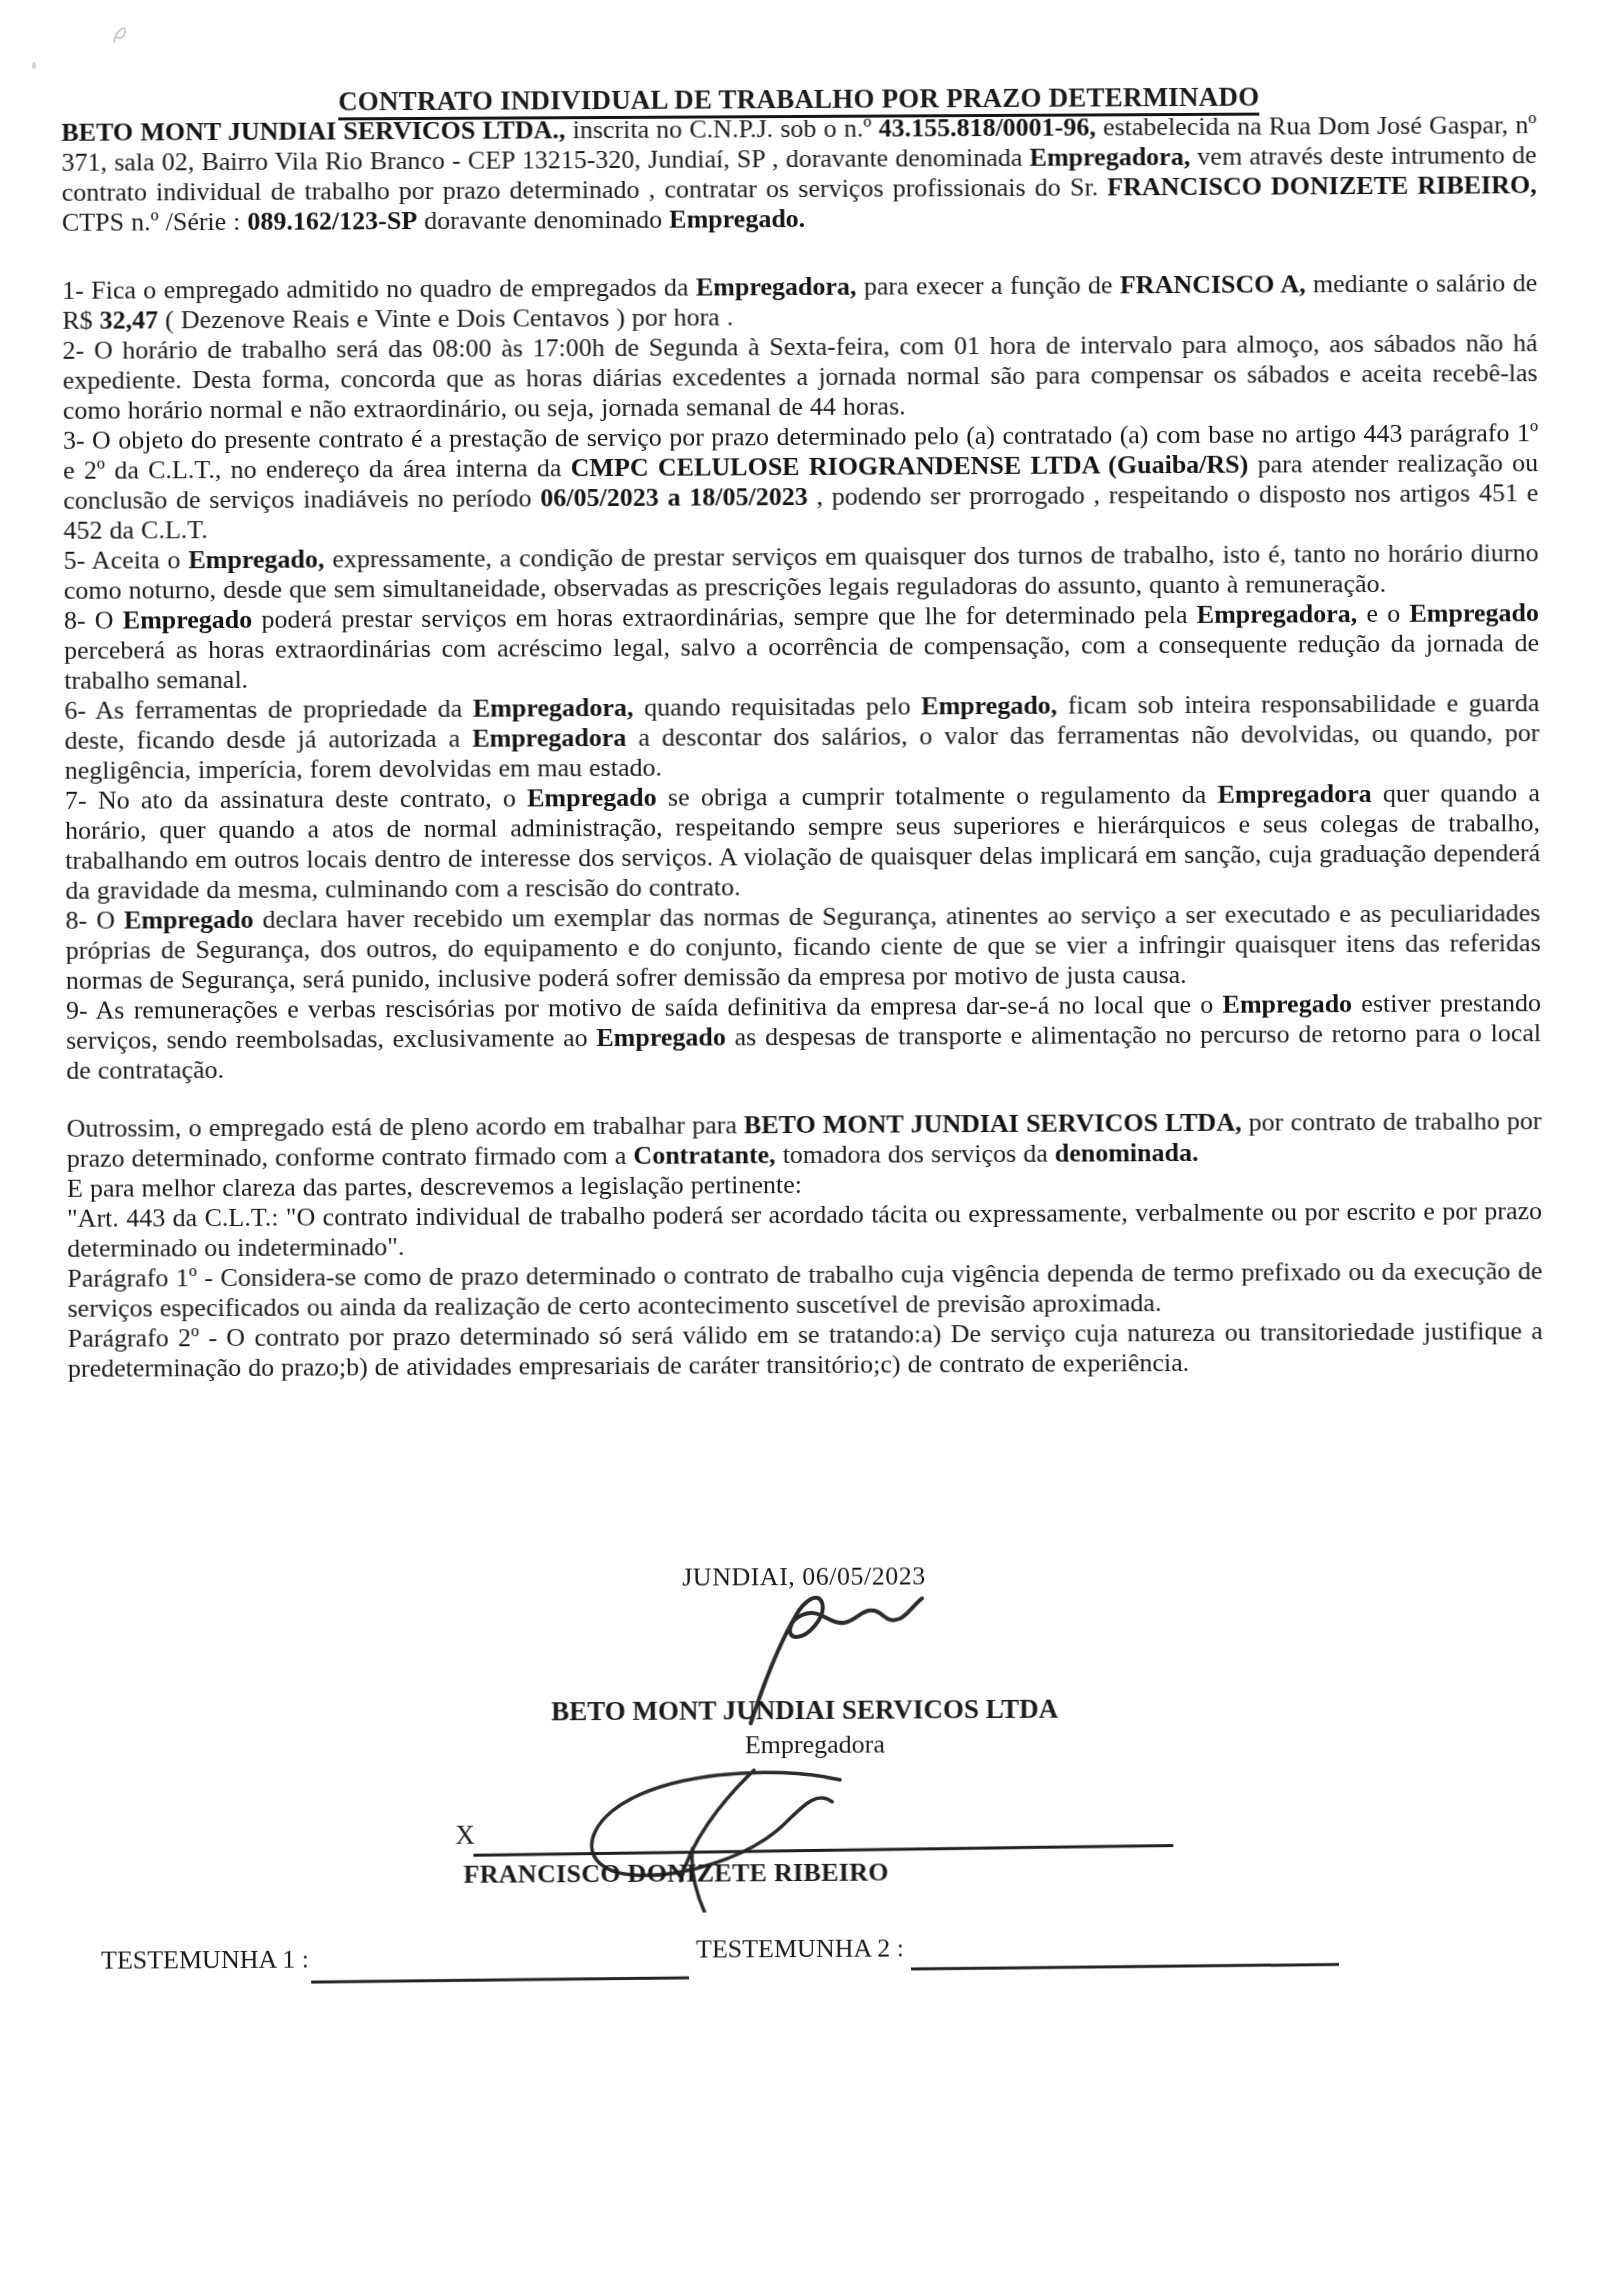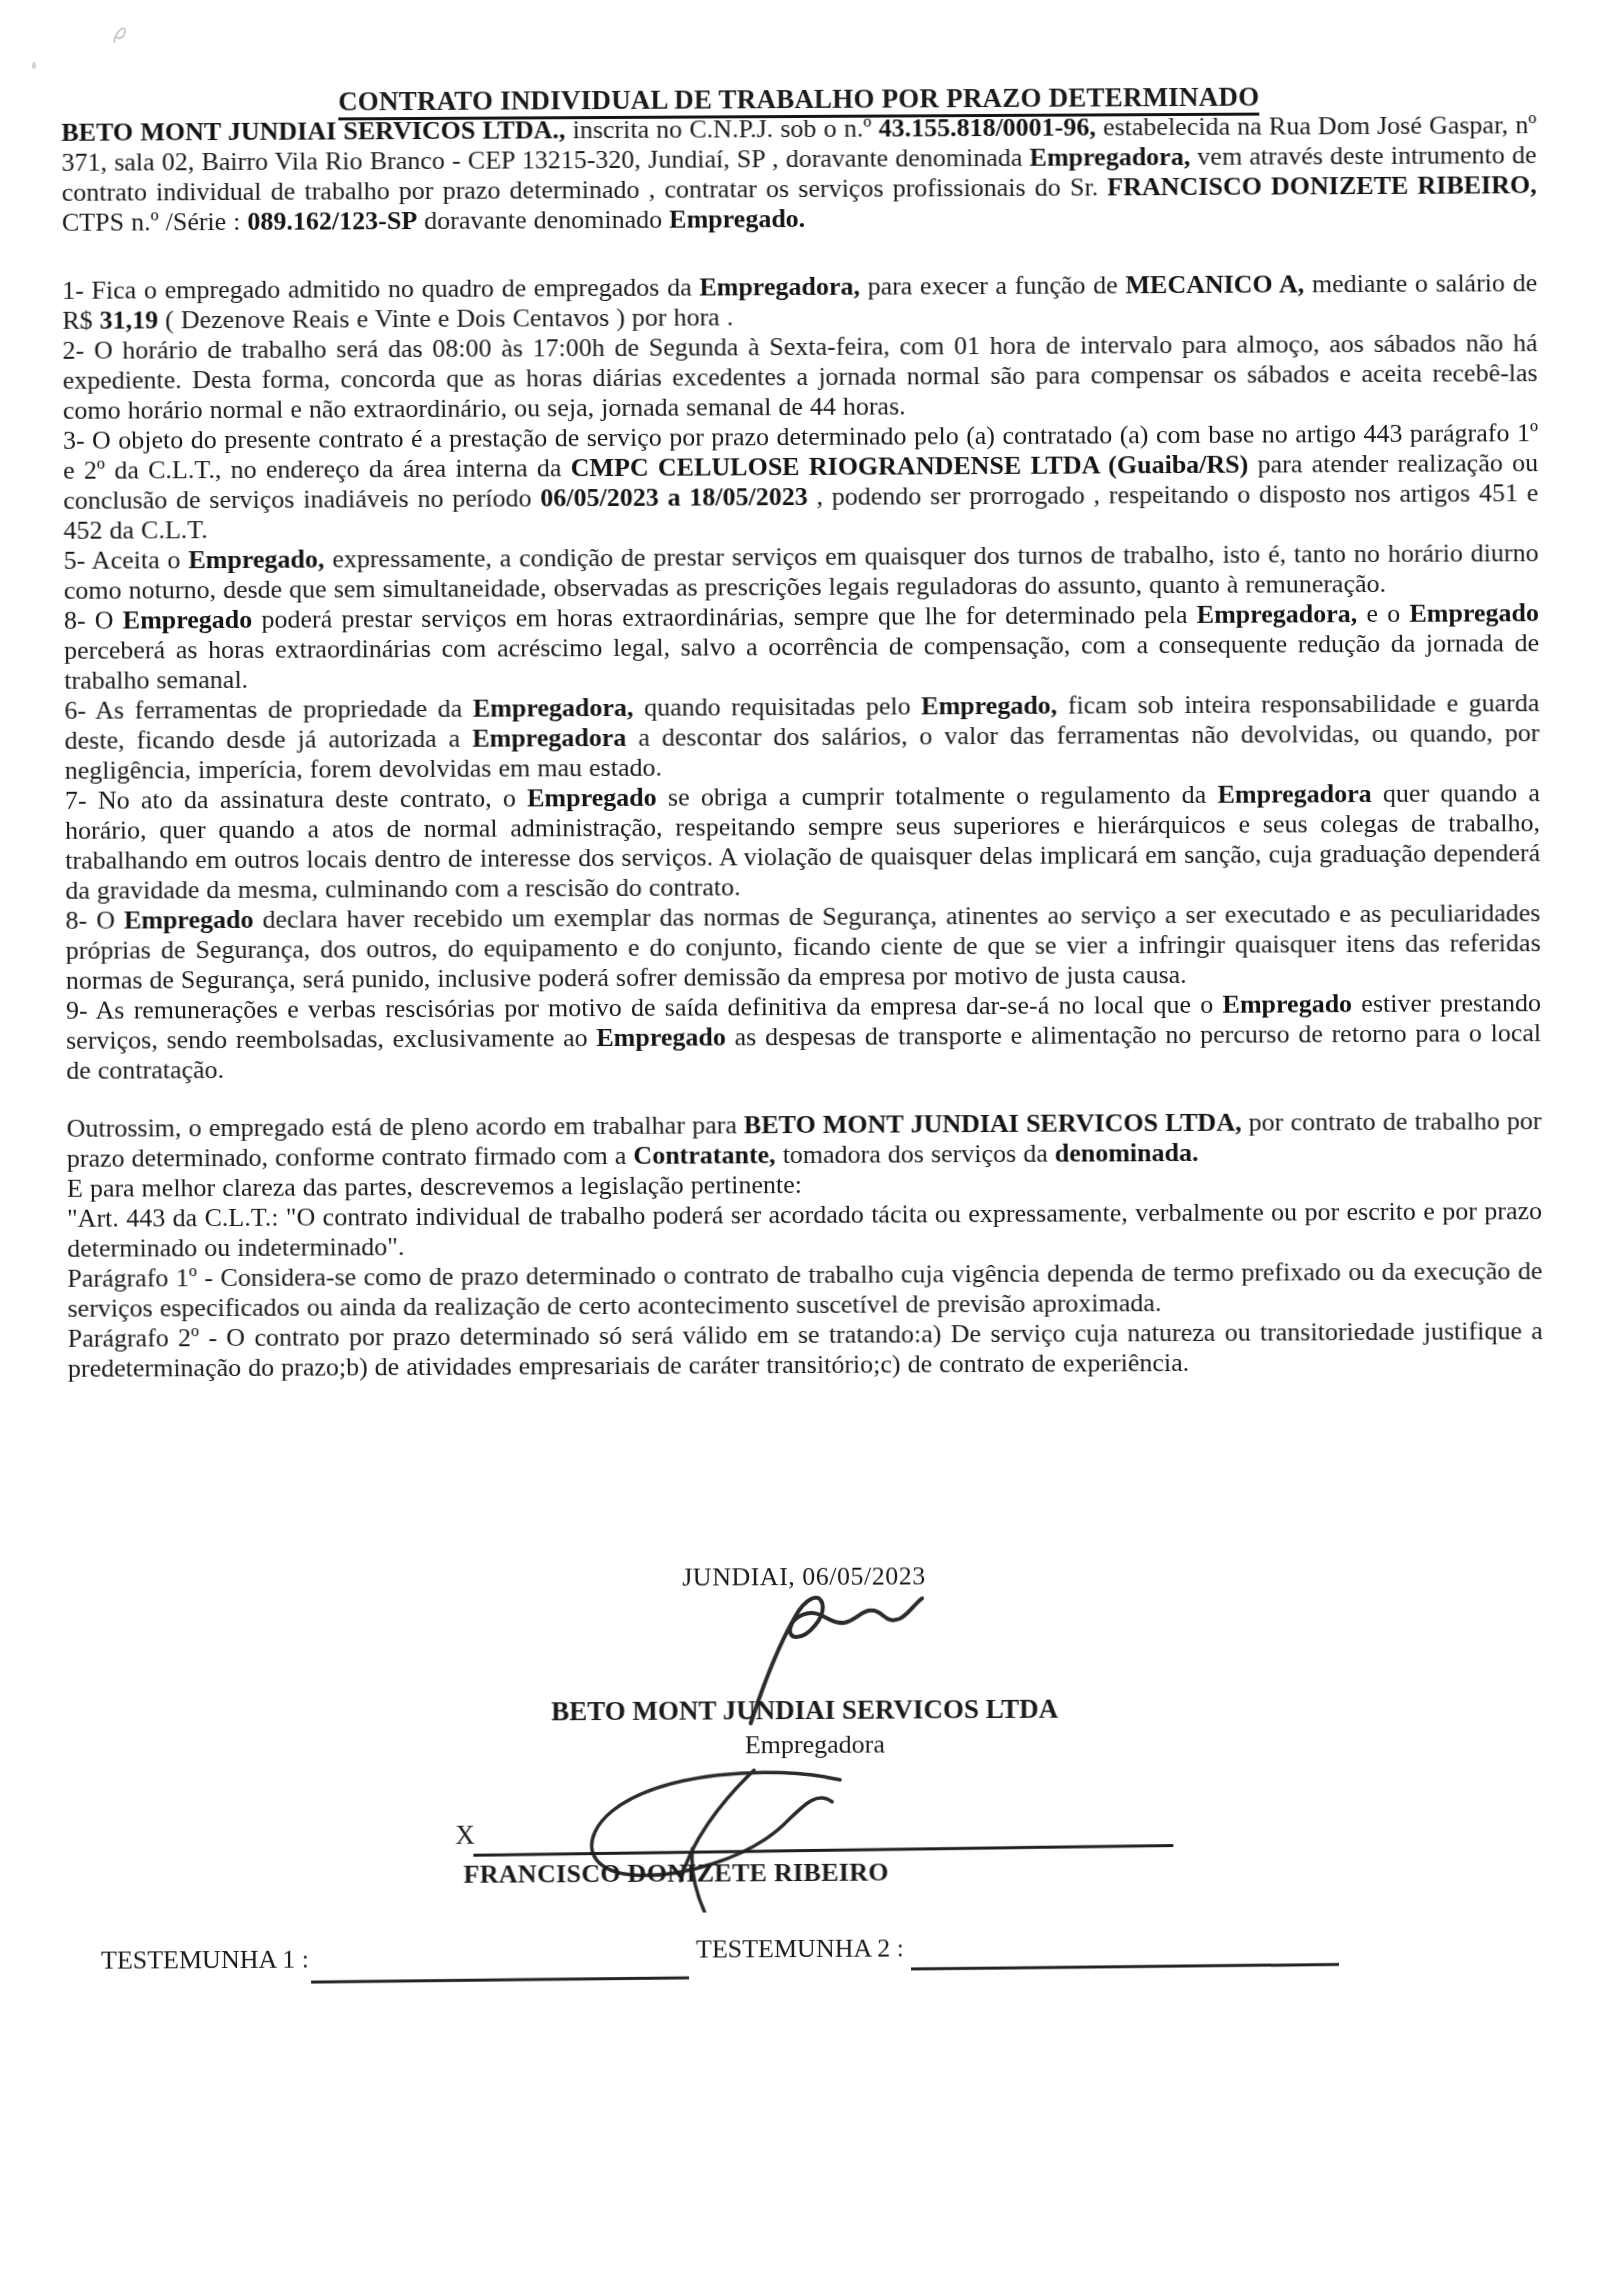--- a/index.html
+++ b/index.html
@@ -65,21 +65,21 @@
 <body>
 
 <div class="page">
   <div class="tilt">
 
     <h1 class="doc-title"><span>CONTRATO INDIVIDUAL DE TRABALHO POR PRAZO DETERMINADO</span></h1>
 
     <p class="para intro"><b>BETO MONT JUNDIAI SERVICOS LTDA.,</b><span> inscrita no C.N.P.J. sob o n.º </span><b>43.155.818/0001-96,</b><span>  estabelecida na Rua Dom José Gaspar, nº 371,  sala 02, Bairro Vila Rio Branco - CEP 13215-320, Jundiaí, SP , doravante denominada </span><b>Empregadora,</b><span> vem através deste intrumento de contrato individual de trabalho por prazo determinado , contratar os serviços profissionais do Sr. </span><b>FRANCISCO DONIZETE RIBEIRO,</b><span> CTPS  n.º /Série : </span><b>089.162/123-SP</b><span> doravante denominado </span><b>Empregado.</b></p>
 
     <div class="clauses">
-      <p class="para"><span>1- Fica o empregado admitido no quadro de empregados da </span><b>Empregadora,</b><span> para execer a função de  </span><b>MECANICO A,</b><span> mediante o salário de R$ </span><b>31,19</b><span> ( Dezenove Reais  e Vinte e Dois Centavos  ) por hora .</span></p>
+      <p class="para"><span>1- Fica o empregado admitido no quadro de empregados da </span><b>Empregadora,</b><span> para execer a função de  </span><b>FRANCISCO A,</b><span> mediante o salário de R$ </span><b>32,47</b><span> ( Dezenove Reais  e Vinte e Dois Centavos  ) por hora .</span></p>
       <p class="para"><span>2- O horário de trabalho será das 08:00 às 17:00h de Segunda à  Sexta-feira, com 01 hora de intervalo para  almoço, aos sábados não há expediente. Desta forma, concorda que as horas diárias excedentes a jornada normal  são para compensar os sábados e aceita recebê-las como horário normal e não extraordinário, ou seja, jornada semanal de 44 horas.</span></p>
       <p class="para"><span>3- O objeto do presente contrato é a prestação de serviço por prazo determinado pelo (a) contratado (a) com base no artigo 443 parágrafo 1º e 2º da C.L.T., no endereço da área interna da  </span><b>CMPC CELULOSE RIOGRANDENSE LTDA (Guaiba/RS)</b><span> para atender realização ou conclusão de serviços inadiáveis no período  </span><b>06/05/2023 a 18/05/2023</b><span> , podendo ser prorrogado , respeitando o disposto nos artigos 451 e 452 da C.L.T.</span></p>
       <p class="para"><span>5- Aceita o </span><b>Empregado,</b><span> expressamente, a condição de prestar serviços em quaisquer dos turnos de trabalho, isto é, tanto no horário diurno como noturno, desde que sem simultaneidade, observadas as prescrições legais reguladoras do assunto, quanto à remuneração.</span></p>
       <p class="para"><span>8- O </span><b>Empregado</b><span> poderá prestar serviços em horas extraordinárias, sempre que lhe for determinado pela </span><b>Empregadora,</b><span> e o </span><b>Empregado</b><span> perceberá as horas extraordinárias com acréscimo legal, salvo a ocorrência de compensação, com a consequente redução da jornada de trabalho semanal.</span></p>
       <p class="para"><span>6- As ferramentas de propriedade da </span><b>Empregadora,</b><span> quando requisitadas pelo </span><b>Empregado,</b><span> ficam sob inteira responsabilidade e guarda deste, ficando desde já autorizada a </span><b>Empregadora</b><span> a descontar dos salários, o valor das ferramentas não devolvidas, ou quando, por negligência, imperícia, forem devolvidas em mau estado.</span></p>
       <p class="para"><span>7- No ato da assinatura deste contrato, o </span><b>Empregado</b><span> se obriga a cumprir totalmente o regulamento da </span><b>Empregadora</b><span> quer quando a horário, quer quando a atos de normal administração, respeitando sempre seus superiores e hierárquicos e seus colegas de trabalho, trabalhando em outros locais dentro de interesse dos serviços. A violação de quaisquer delas implicará em sanção, cuja graduação dependerá da gravidade da mesma, culminando com a rescisão do contrato.</span></p>
       <p class="para"><span>8- O </span><b>Empregado</b><span> declara haver recebido um exemplar das normas de Segurança, atinentes ao serviço a ser executado e as peculiaridades próprias de Segurança, dos outros, do equipamento e do conjunto, ficando ciente de que se vier a infringir quaisquer itens das referidas normas de Segurança, será punido, inclusive poderá sofrer demissão da empresa por motivo de justa causa.</span></p>
       <p class="para"><span>9- As remunerações e verbas rescisórias por motivo de saída definitiva da empresa dar-se-á no local que o </span><b>Empregado</b><span> estiver prestando serviços, sendo reembolsadas, exclusivamente ao </span><b>Empregado</b><span> as despesas de transporte e alimentação  no percurso de retorno para o local de contratação.</span></p>
     </div>
 

